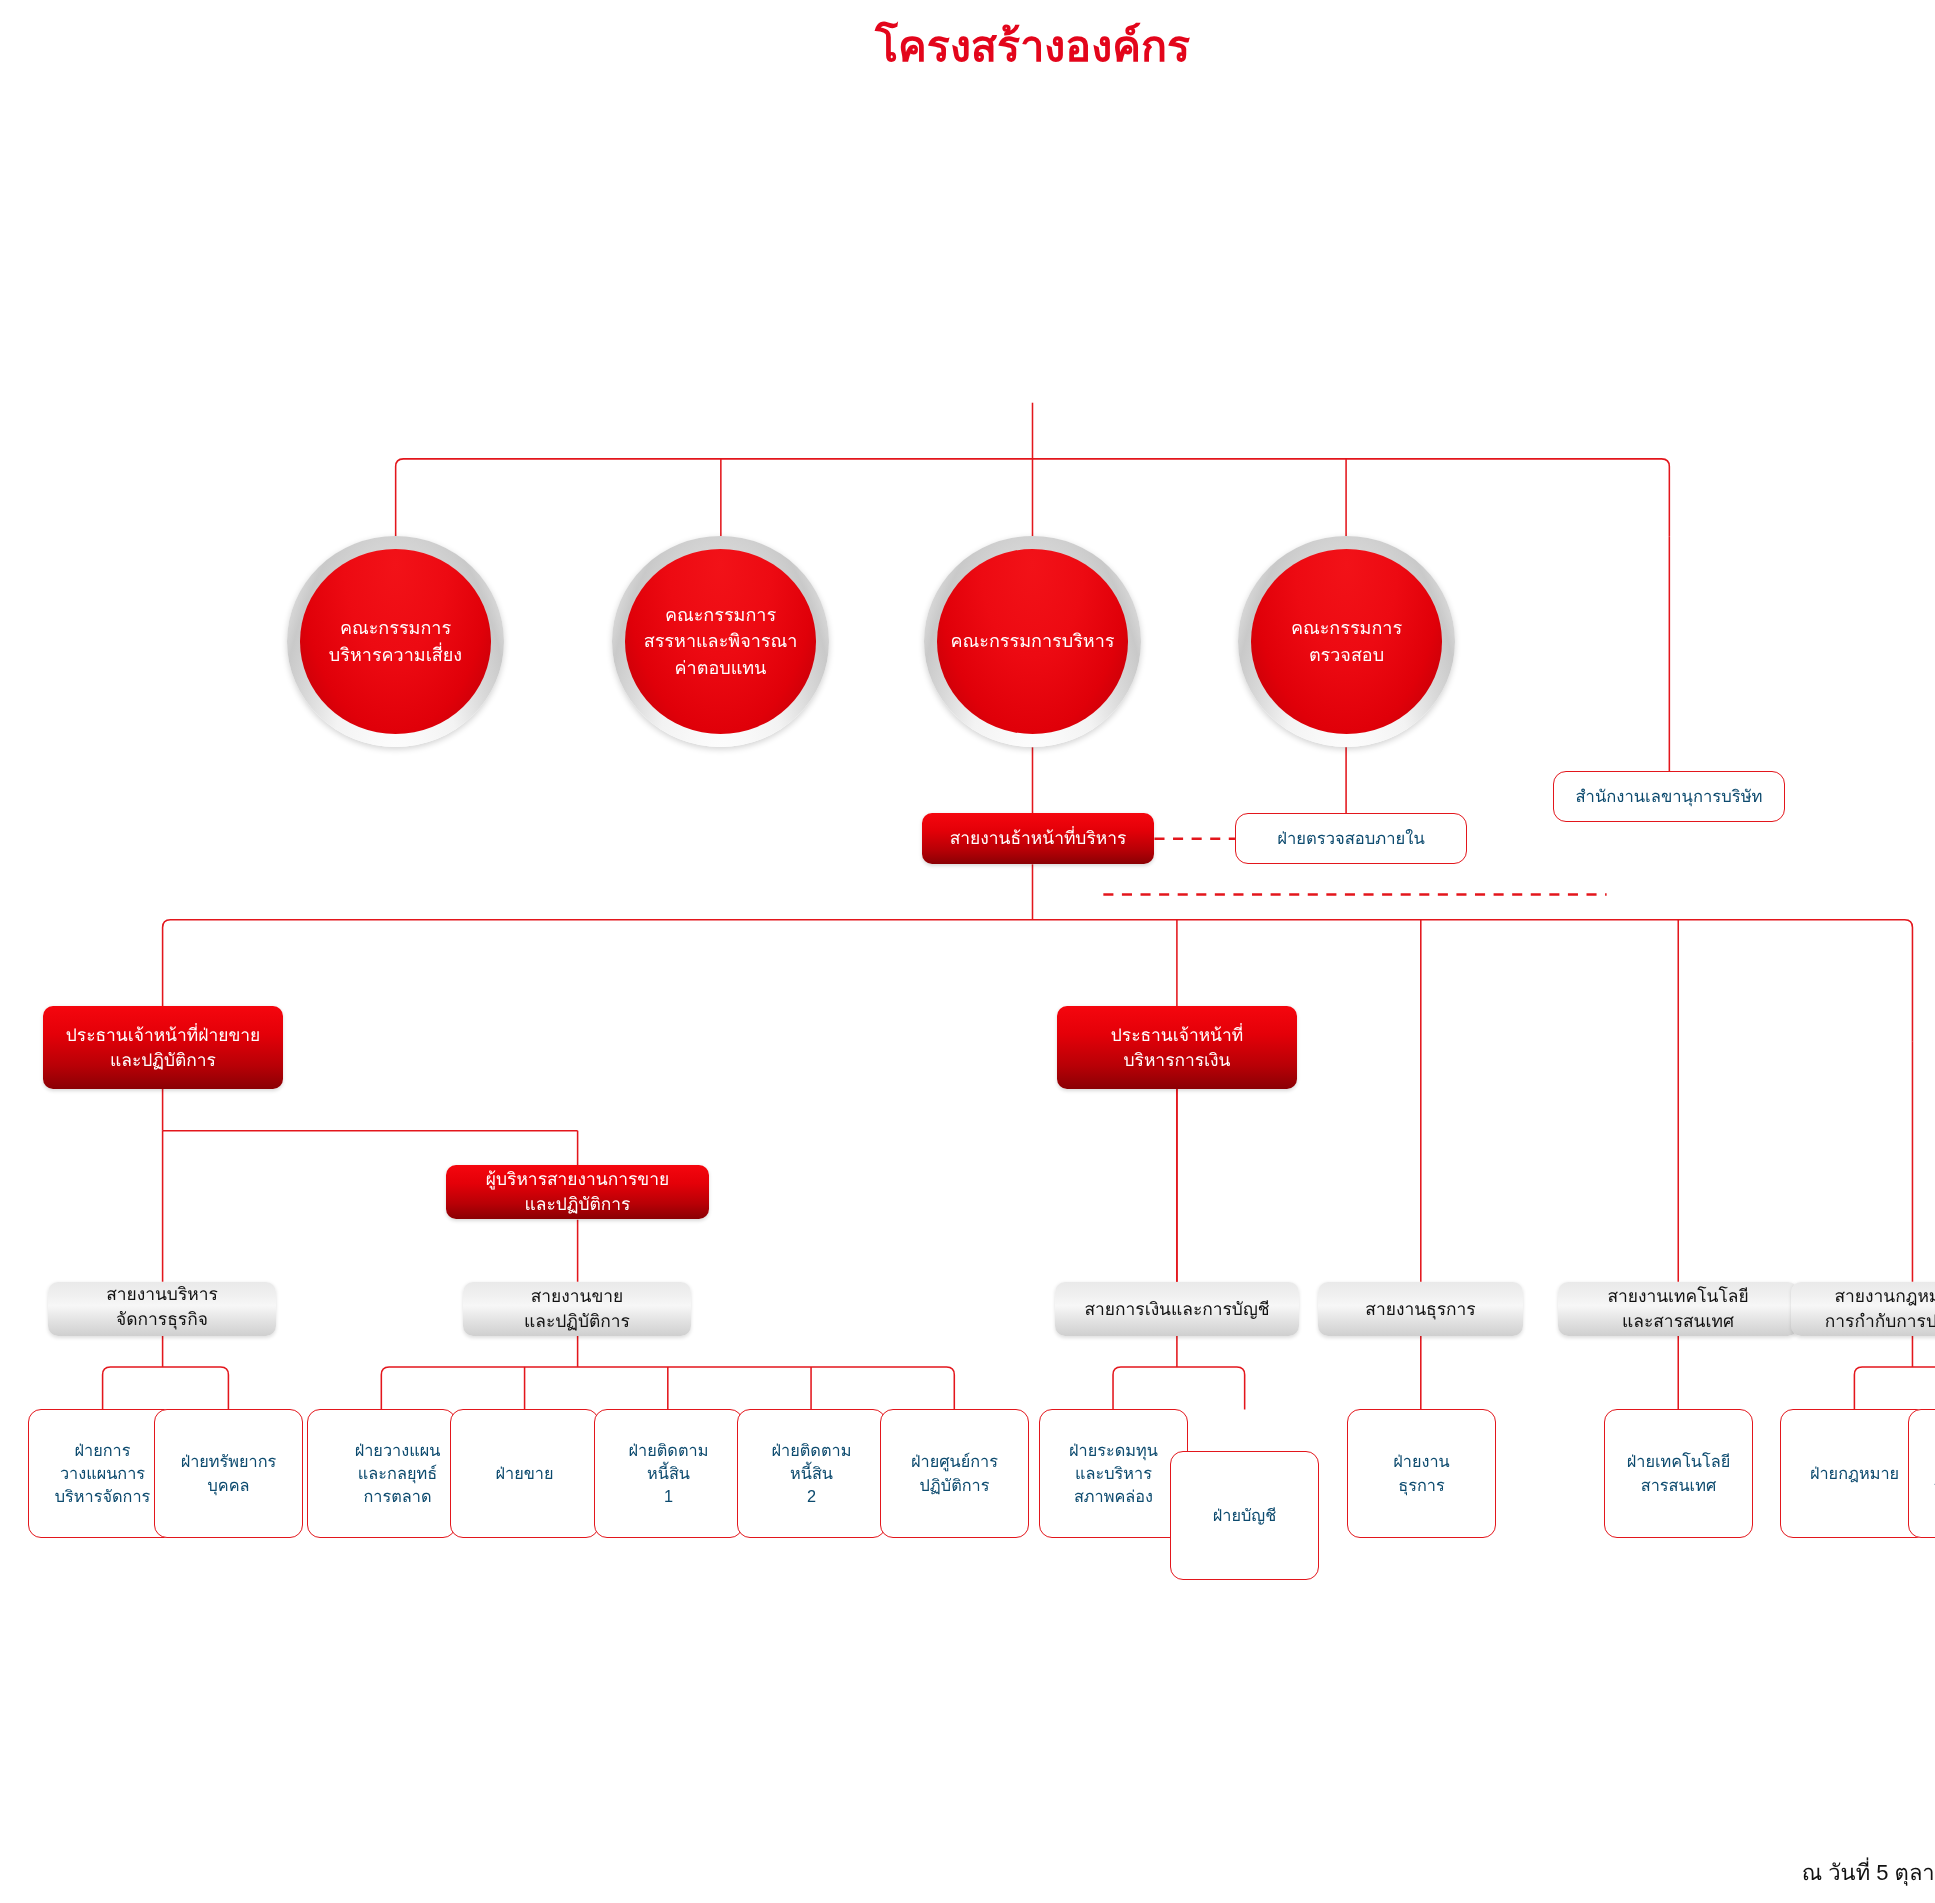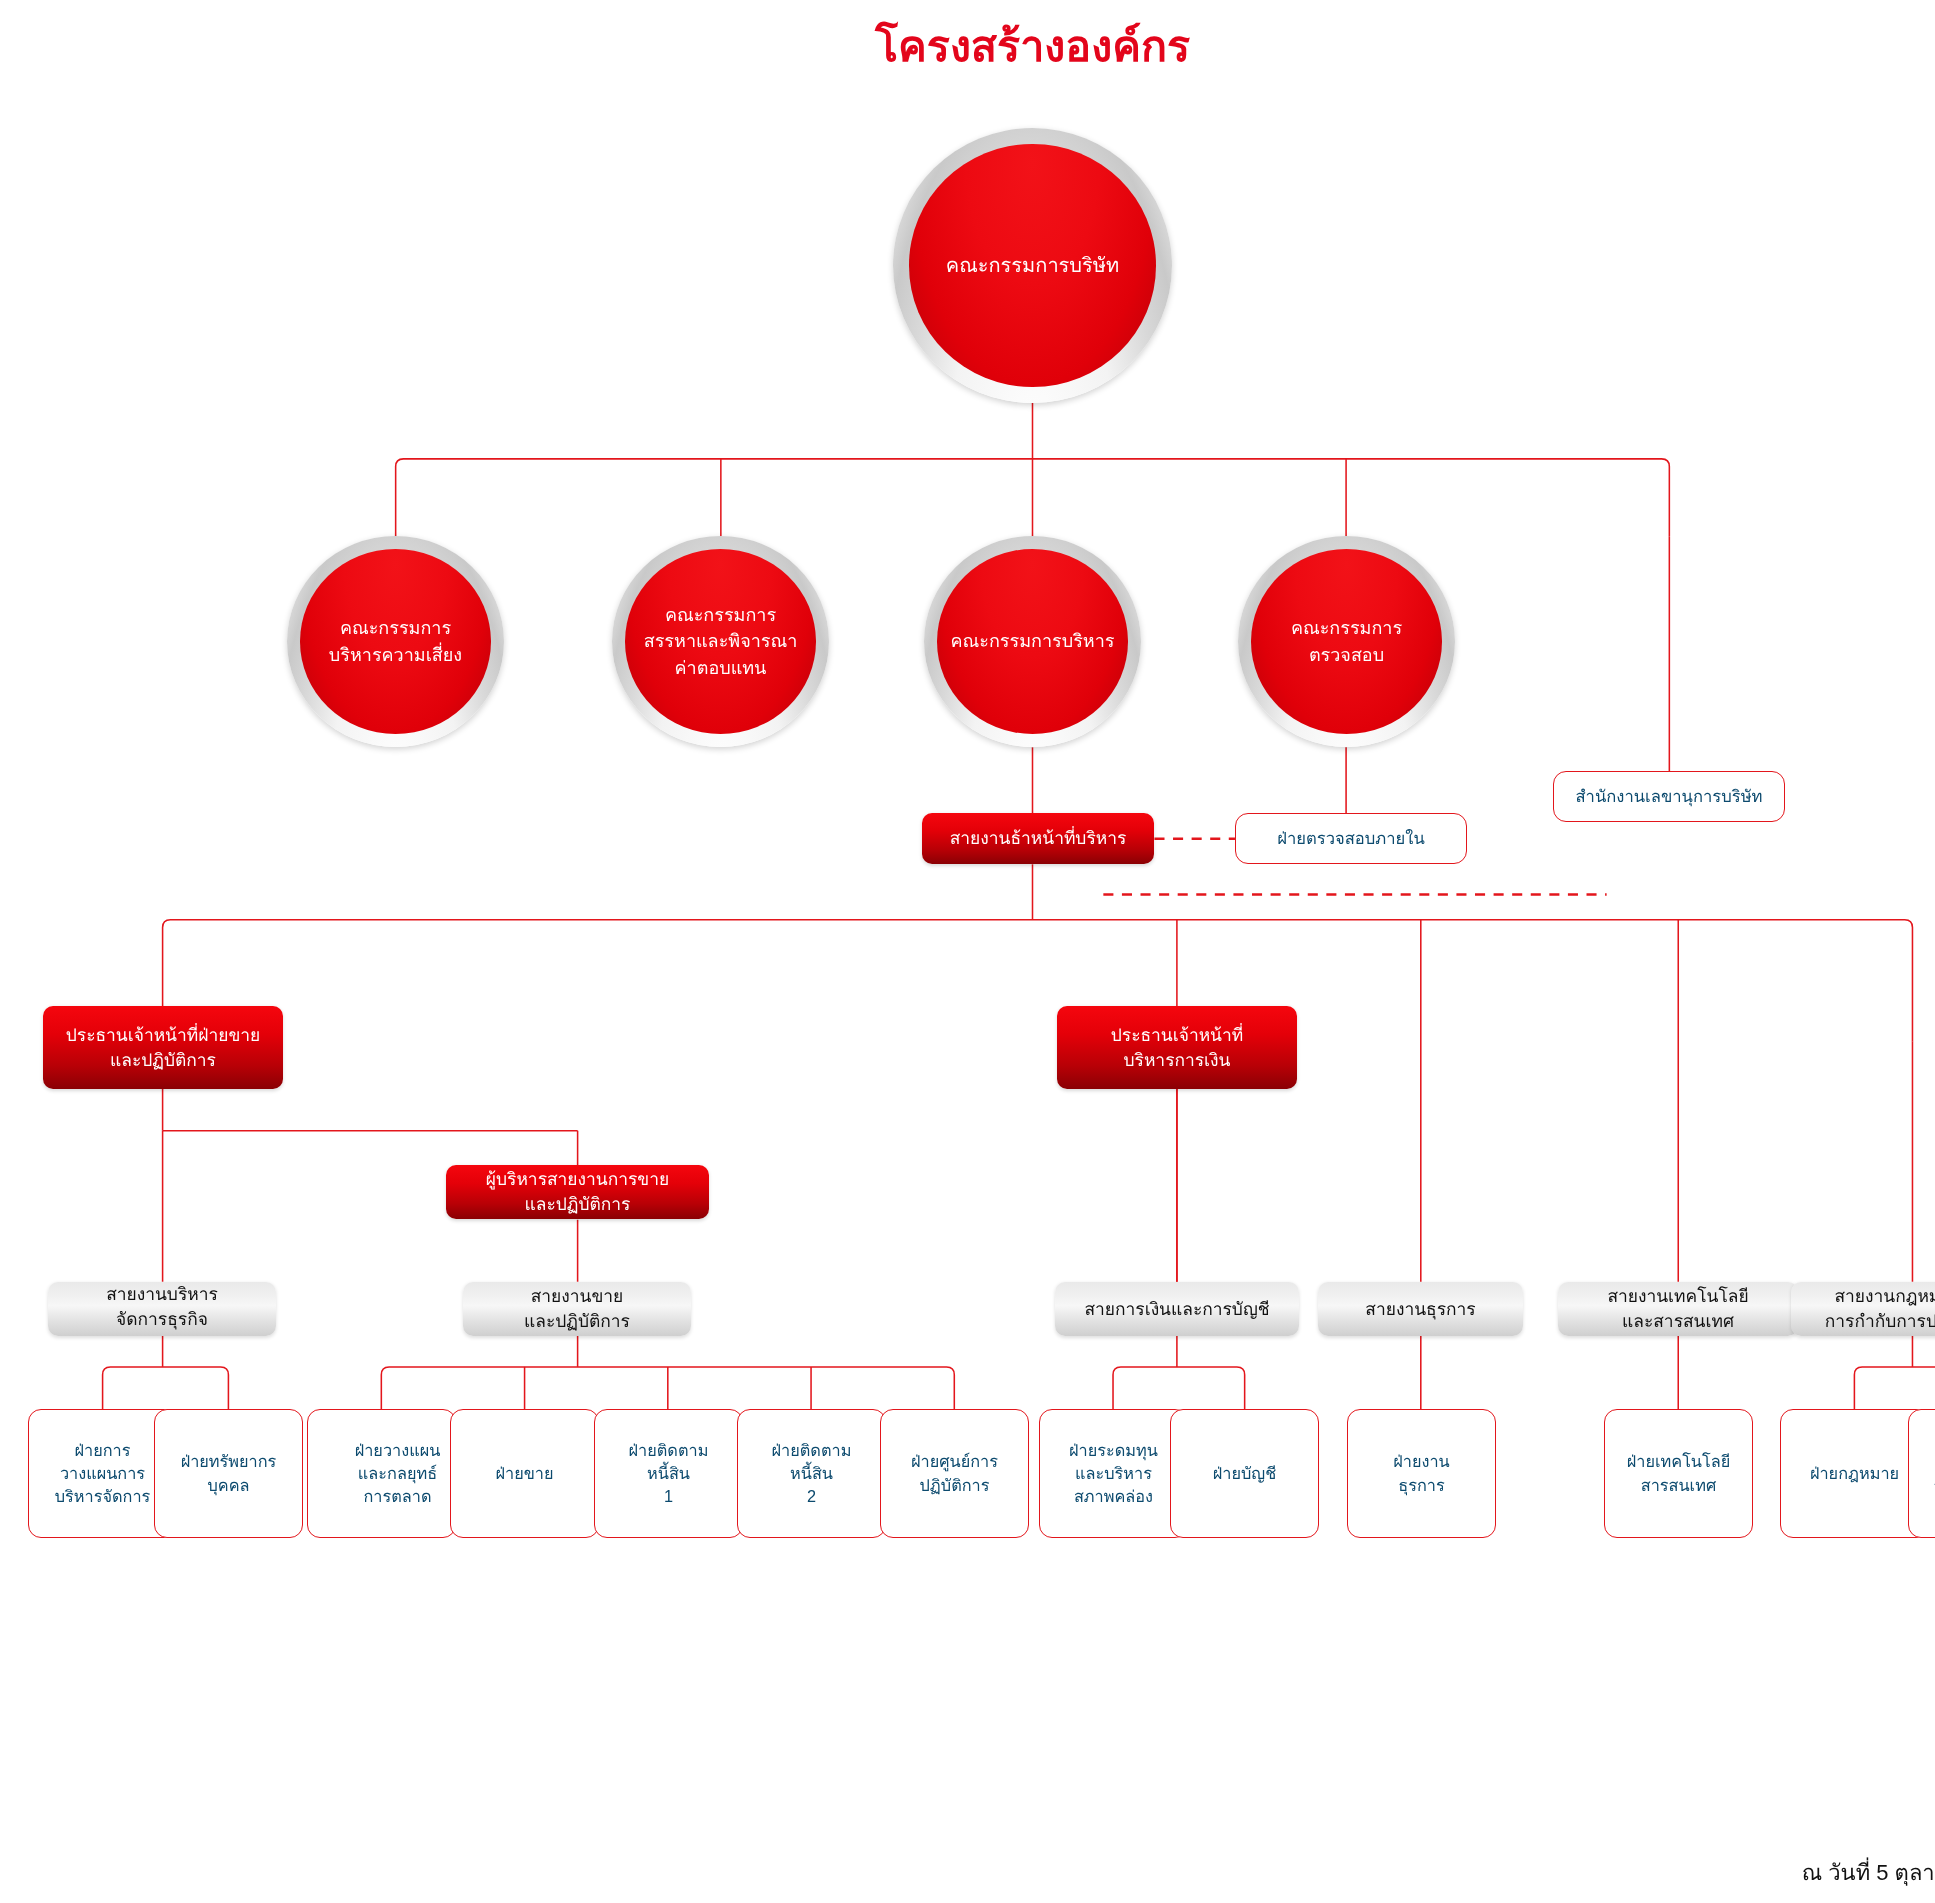--- a/index.html
+++ b/index.html
@@ -126,25 +126,20 @@
     </g>
 
     <g fill="none" stroke="#e3161c" stroke-width="7" stroke-dasharray="26 22">
       <path d="M2982,2166 L3190,2166"></path>
       <path d="M2850,2310 L4150,2310"></path>
     </g>
   </svg>
 
   <div class="title">โครงสร้างองค์กร</div>
 
-  <div class="circ root" style="left:893px;top:128px;width:279px;height:275px;">
-    <div class="inner" style="left:16.3px;top:16.3px;right:16.3px;bottom:16.3px;">
-      <span class="lbl">คณะกรรมการบริษัท</span>
-    </div>
-  </div>
 
   <div class="circ" style="left:287px;top:536px;width:217px;height:211px;">
     <div class="inner" style="left:13px;top:13px;right:13px;bottom:13px;">
       <span class="lbl">คณะกรรมการ
 บริหารความเสี่ยง</span>
     </div>
   </div>
 
   <div class="circ" style="left:612px;top:536px;width:217px;height:211px;">
     <div class="inner" style="left:13px;top:13px;right:13px;bottom:13px;">
@@ -259,21 +254,21 @@
     <span class="lbl">ฝ่ายศูนย์การ
 ปฏิบัติการ</span>
   </div>
 
   <div class="node white leaf" style="left:1039px;top:1409px;width:149px;height:129px;">
     <span class="lbl">ฝ่ายระดมทุน
 และบริหาร
 สภาพคล่อง</span>
   </div>
 
-  <div class="node white leaf" style="left:1170px;top:1409px;width:149px;height:129px;">
+  <div class="node white leaf" style="left:1170px;top:1451px;width:149px;height:129px;">
     <span class="lbl">ฝ่ายบัญชี</span>
   </div>
 
   <div class="node white leaf" style="left:1347px;top:1409px;width:149px;height:129px;">
     <span class="lbl">ฝ่ายงาน
 ธุรการ</span>
   </div>
 
   <div class="node white leaf" style="left:1604px;top:1409px;width:149px;height:129px;">
     <span class="lbl">ฝ่ายเทคโนโลยี

